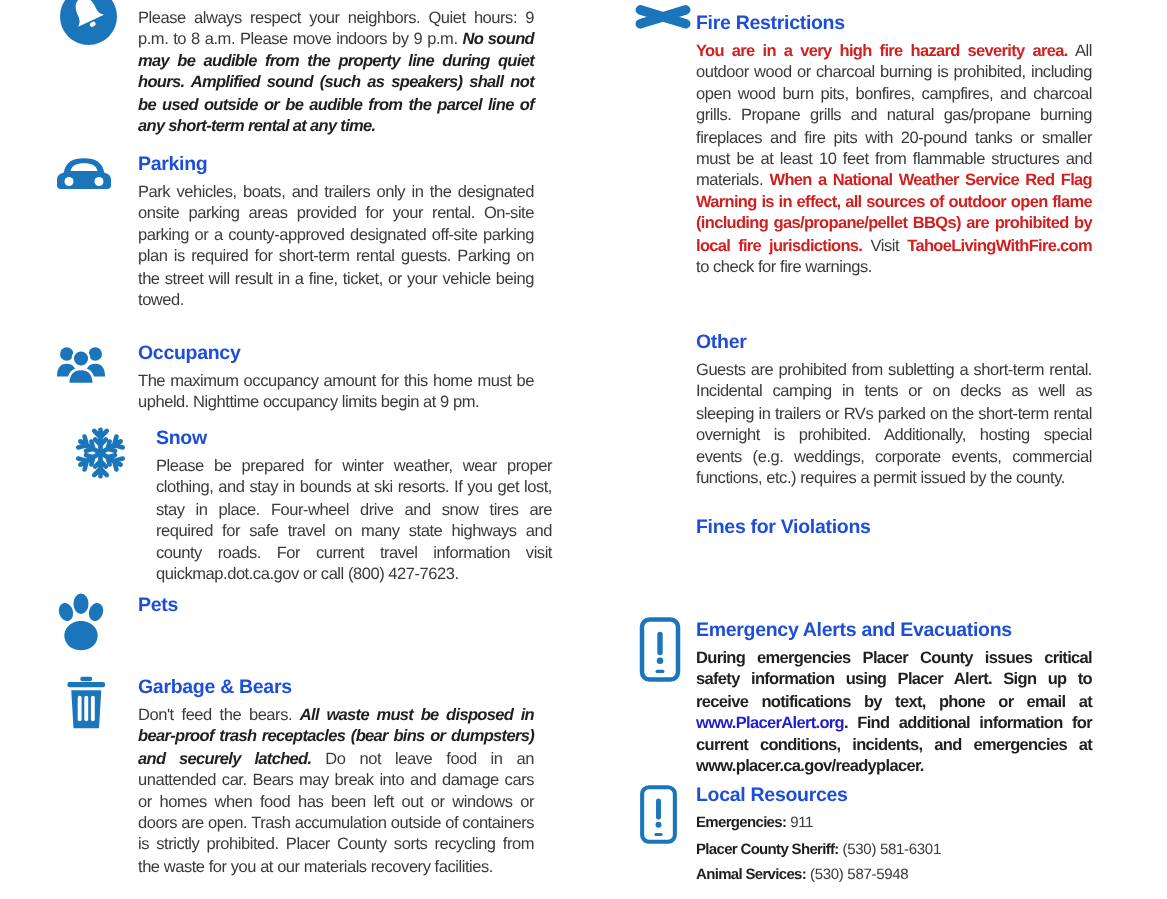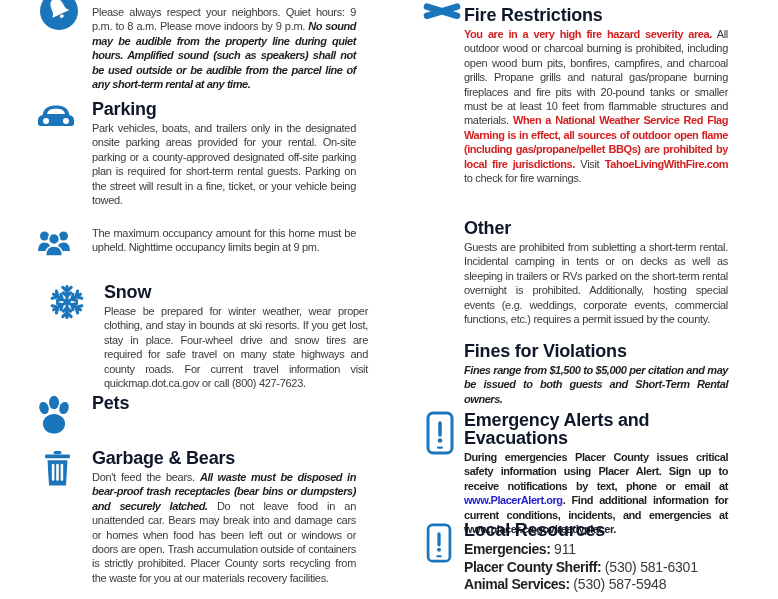--- a/index.html
+++ b/index.html
@@ -2,26 +2,26 @@
 <html><head>
 <meta charset="utf-8">
 <style>
   html,body{margin:0;padding:0;background:#ffffff;}
   .page{
     position:relative;width:778px;height:595px;overflow:hidden;background:#ffffff;
     font-family:"Liberation Sans","DejaVu Sans",sans-serif;color:#3a3a3a;
   }
   .sec{position:absolute;width:264px;}
   .sec h2{
-    margin:0 0 3px 0;font-size:18px;line-height:18px;font-weight:bold;
-    color:#0f172a;letter-spacing:-0.2px;
+    margin:0 0 3px 0;font-size:13px;line-height:18px;font-weight:bold;
+    color:#1d4ed8;letter-spacing:-0.2px;
   }
   .sec p{margin:0;font-size:11px;line-height:14.4px;letter-spacing:-0.3px;
     text-align:justify;color:#3a3a3a;}
-  .line{font-size:14px;line-height:14.4px;letter-spacing:-0.2px;margin-bottom:3.2px;color:#3a3a3a;}
+  .line{font-size:10px;line-height:14.4px;letter-spacing:-0.2px;margin-bottom:3.2px;color:#3a3a3a;}
   .run-n{}
   .run-bi{font-weight:bold;font-style:italic;color:#1f1f1f;letter-spacing:-0.45px;}
   .run-b{font-weight:bold;color:#1f1f1f;letter-spacing:-0.45px;}
   .run-rb{font-weight:bold;color:#d21f1f;letter-spacing:-0.45px;}
   .run-lk{font-weight:bold;color:#1f1fcf;letter-spacing:-0.45px;cursor:pointer;}
   .icon{position:absolute;display:block;}
   .icon svg{display:block;}
 </style>
 </head>
 <body>
@@ -63,20 +63,21 @@
           <path d="M1 23 Q1 14.5 7.5 14.5 Q14 14.5 14 23 Z"></path>
           <circle cx="26.5" cy="8" r="4.5"></circle>
           <path d="M20 23 Q20 14.5 26.5 14.5 Q33 14.5 33 23 Z"></path>
         </g>
         <g fill="#1b75bb" stroke="#ffffff" stroke-width="1.6">
           <circle cx="17" cy="11" r="5.5"></circle>
           <path d="M8.5 28 Q8.5 18 17 18 Q25.5 18 25.5 28 Z"></path>
         </g>
       </svg>
     </span>
+    <h2>Occupancy</h2>
     <p><span class="run-n">The maximum occupancy amount for this home must be upheld. Nighttime occupancy limits begin at 9 pm.</span></p>
   </section>
 
   <section class="sec" style="left:92px;top:283px;margin-left:12px;">
     <span class="icon" style="left:-56px;top:0px;">
       <svg width="38" height="38" viewBox="0 0 38 38">
         <g stroke="#1b75bb" stroke-width="3.1" stroke-linecap="round" fill="none">
           <g id="arm">
             <path d="M19 19 L19 3.5 M19 8.5 L14.8 4.3 M19 8.5 L23.2 4.3 M19 13.5 L15.4 9.9 M19 13.5 L22.6 9.9"></path>
           </g>
@@ -139,21 +140,20 @@
     <p><span class="run-rb">You are in a very high fire hazard severity area.</span><span class="run-n"> All outdoor wood or charcoal burning is prohibited, including open wood burn pits, bonfires, campfires, and charcoal grills. Propane grills and natural gas/propane burning fireplaces and fire pits with 20-pound tanks or smaller must be at least 10 feet from flammable structures and materials. </span><span class="run-rb">When a National Weather Service Red Flag Warning is in effect, all sources of outdoor open flame (including gas/propane/pellet BBQs) are prohibited by local fire jurisdictions.</span><span class="run-n"> Visit </span><span class="run-rb">TahoeLivingWithFire.com</span><span class="run-n"> to check for fire warnings.</span></p>
   </section>
 
   <section class="sec" style="left:464px;top:219px;">
     <h2>Other</h2>
     <p><span class="run-n">Guests are prohibited from subletting a short-term rental. Incidental camping in tents or on decks as well as sleeping in trailers or RVs parked on the short-term rental overnight is prohibited. Additionally, hosting special events (e.g. weddings, corporate events, commercial functions, etc.) requires a permit issued by the county.</span></p>
   </section>
 
   <section class="sec" style="left:464px;top:342px;">
     <h2>Fines for Violations</h2>
-    <p><span class="run-bi">Fines range from $1,500 to $5,000 per citation and may be issued to both guests and Short-Term Rental owners.</span></p>
   </section>
 
   <section class="sec" style="left:464px;top:411px;">
     <span class="icon" style="left:-40px;top:0px;">
       <svg width="32" height="44" viewBox="0 0 32 44">
         <rect x="4" y="2" width="24" height="40" rx="5" fill="none" stroke="#1b75bb" stroke-width="3"></rect>
         <line x1="16" y1="12" x2="16" y2="24" stroke="#1b75bb" stroke-width="3.6" stroke-linecap="round"></line>
         <circle cx="16" cy="29.5" r="2.2" fill="#1b75bb"></circle>
         <rect x="13" y="35.5" width="6" height="2.2" rx="1.1" fill="#1b75bb"></rect>
       </svg>

